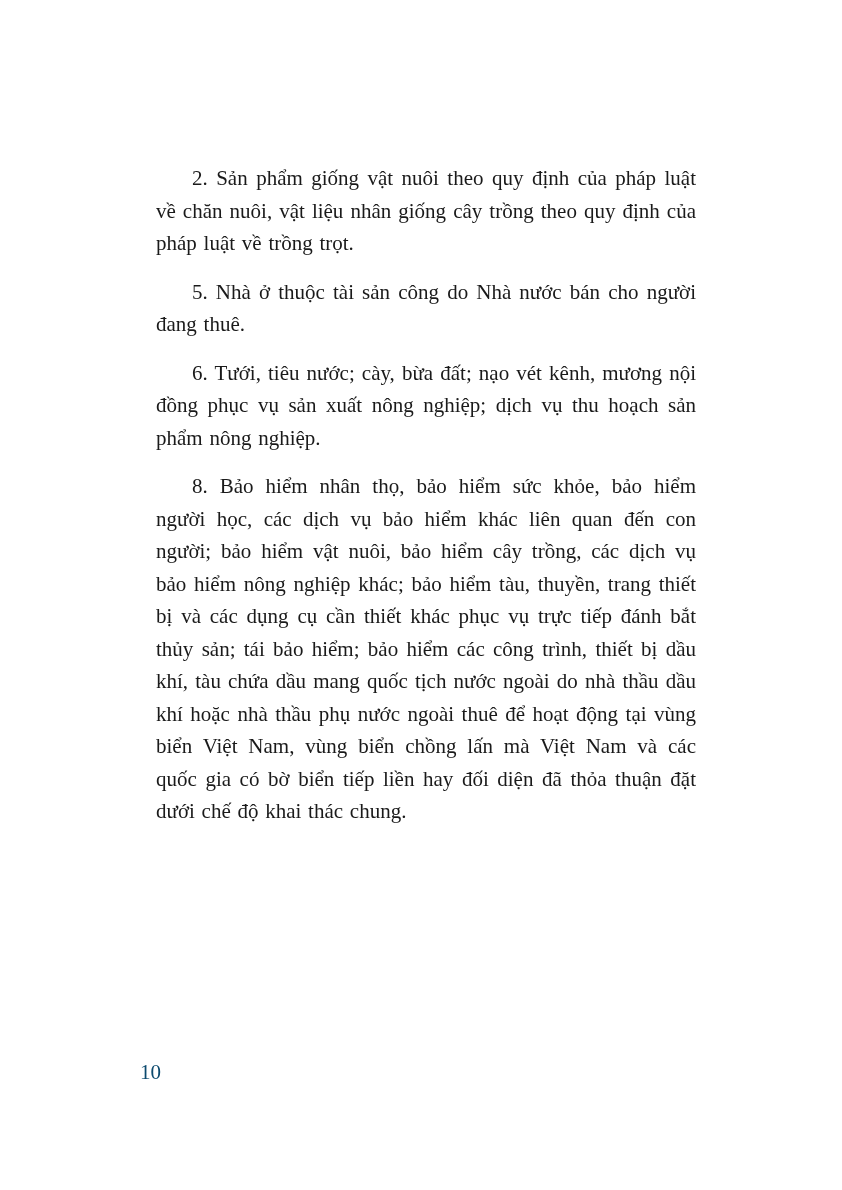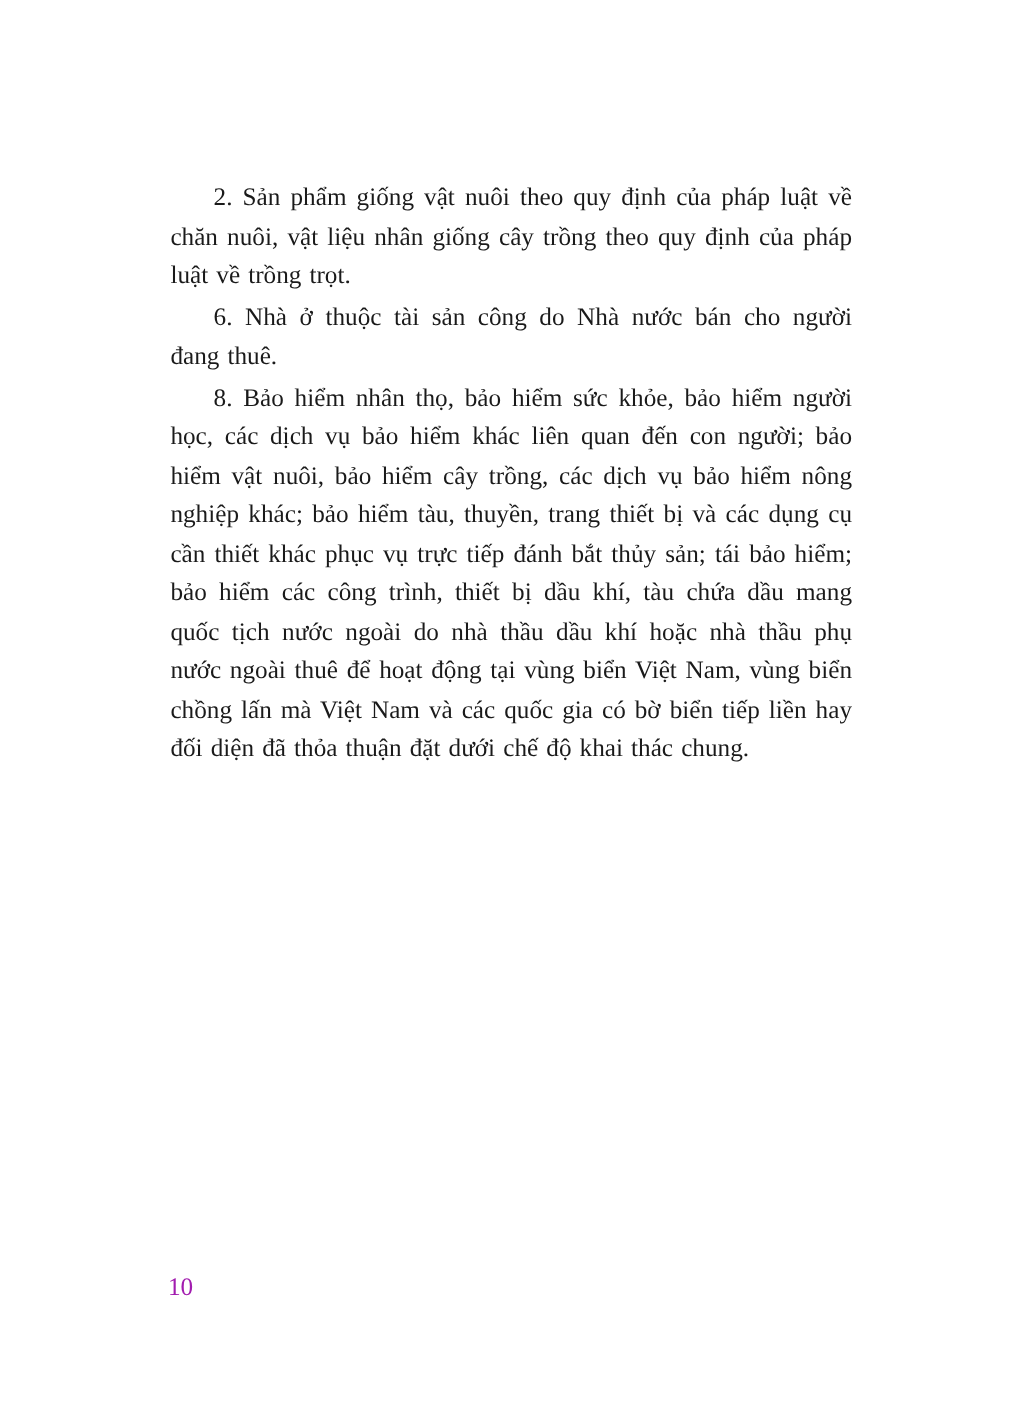--- a/index.html
+++ b/index.html
@@ -20,37 +20,38 @@
       position: absolute;
       left: 140px;
       top: 146px;
       width: 572px;
       font-size: 21px;
       line-height: 32.5px;
       text-align: justify;
       text-justify: inter-word;
     }
     .text-block p {
-      margin: 2px;
+      margin: 16px;
       padding: 0;
       text-indent: 36px;
       word-spacing: 1.5px;
     }
     .page-number {
       position: absolute;
       left: 140px;
       top: 1056px;
       font-size: 21px;
       line-height: 32px;
-      color: #a21caf;
+      color: #0c4a6e;
     }
   </style>
 </head>
 <body>
 
 <div class="page">
   <div class="text-block">
     <p>2. Sản phẩm giống vật nuôi theo quy định của pháp luật về chăn nuôi, vật liệu nhân giống cây trồng theo quy định của pháp luật về trồng trọt.</p>
-    <p>6. Nhà ở thuộc tài sản công do Nhà nước bán cho người đang thuê.</p>
+    <p>5. Nhà ở thuộc tài sản công do Nhà nước bán cho người đang thuê.</p>
+    <p>6. Tưới, tiêu nước; cày, bừa đất; nạo vét kênh, mương nội đồng phục vụ sản xuất nông nghiệp; dịch vụ thu hoạch sản phẩm nông nghiệp.</p>
     <p>8. Bảo hiểm nhân thọ, bảo hiểm sức khỏe, bảo hiểm người học, các dịch vụ bảo hiểm khác liên quan đến con người; bảo hiểm vật nuôi, bảo hiểm cây trồng, các dịch vụ bảo hiểm nông nghiệp khác; bảo hiểm tàu, thuyền, trang thiết bị và các dụng cụ cần thiết khác phục vụ trực tiếp đánh bắt thủy sản; tái bảo hiểm; bảo hiểm các công trình, thiết bị dầu khí, tàu chứa dầu mang quốc tịch nước ngoài do nhà thầu dầu khí hoặc nhà thầu phụ nước ngoài thuê để hoạt động tại vùng biển Việt Nam, vùng biển chồng lấn mà Việt Nam và các quốc gia có bờ biển tiếp liền hay đối diện đã thỏa thuận đặt dưới chế độ khai thác chung.</p>
   </div>
   <div class="page-number">10</div>
 </div>
 
 </body></html>

